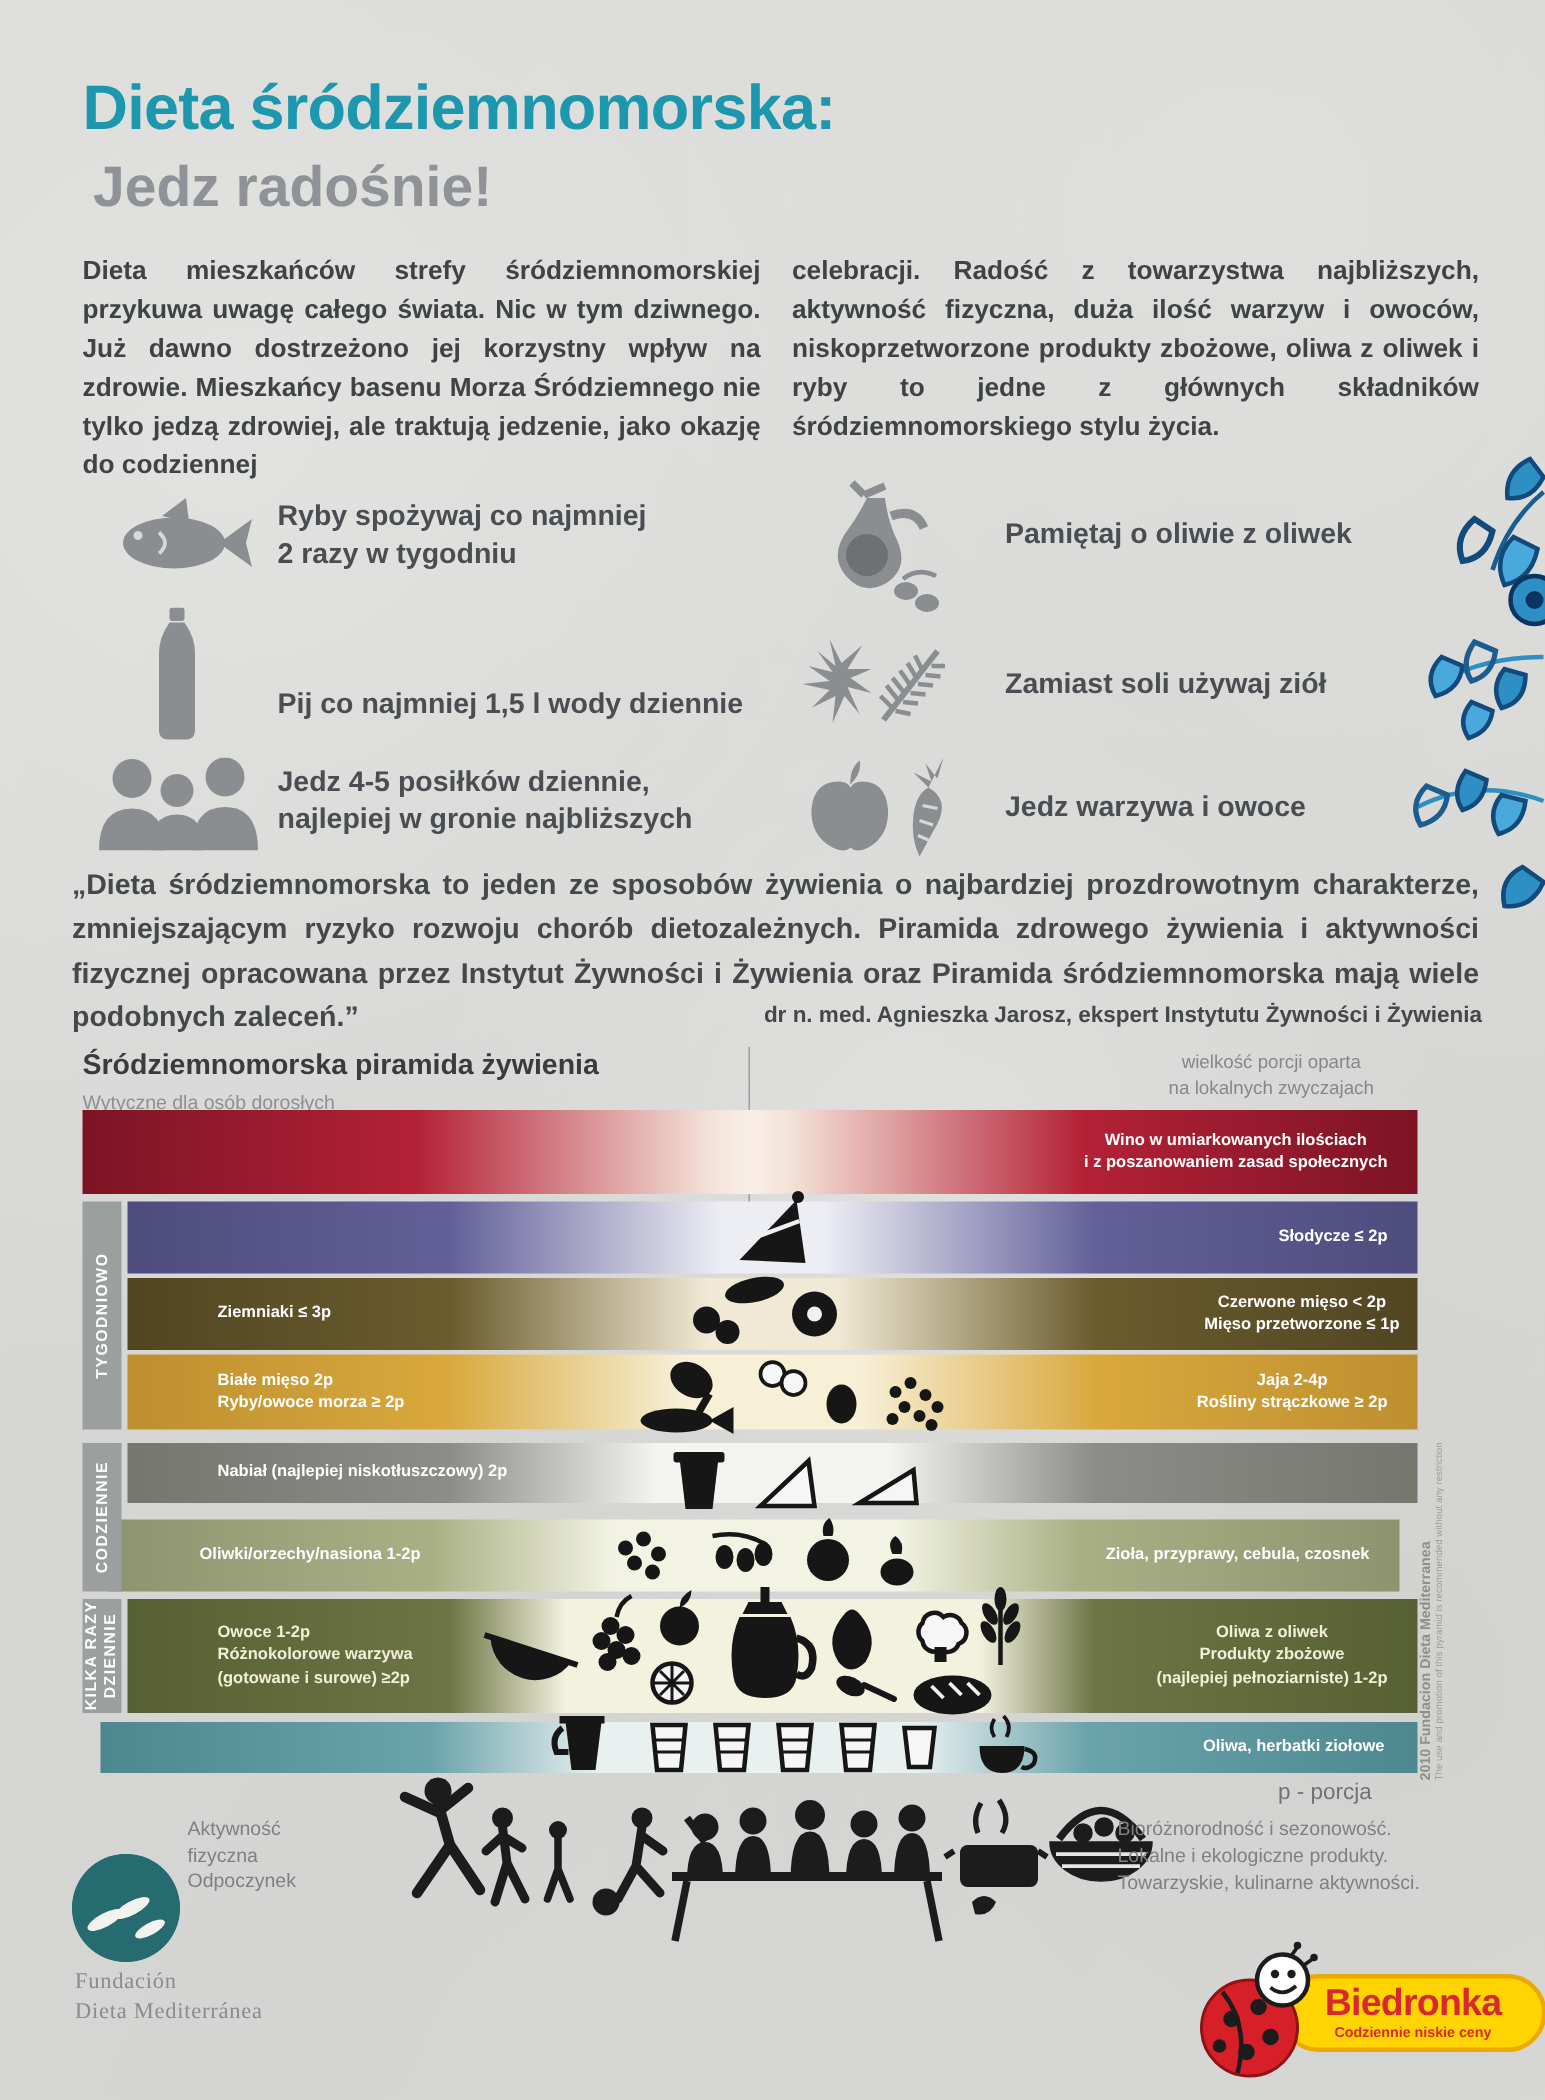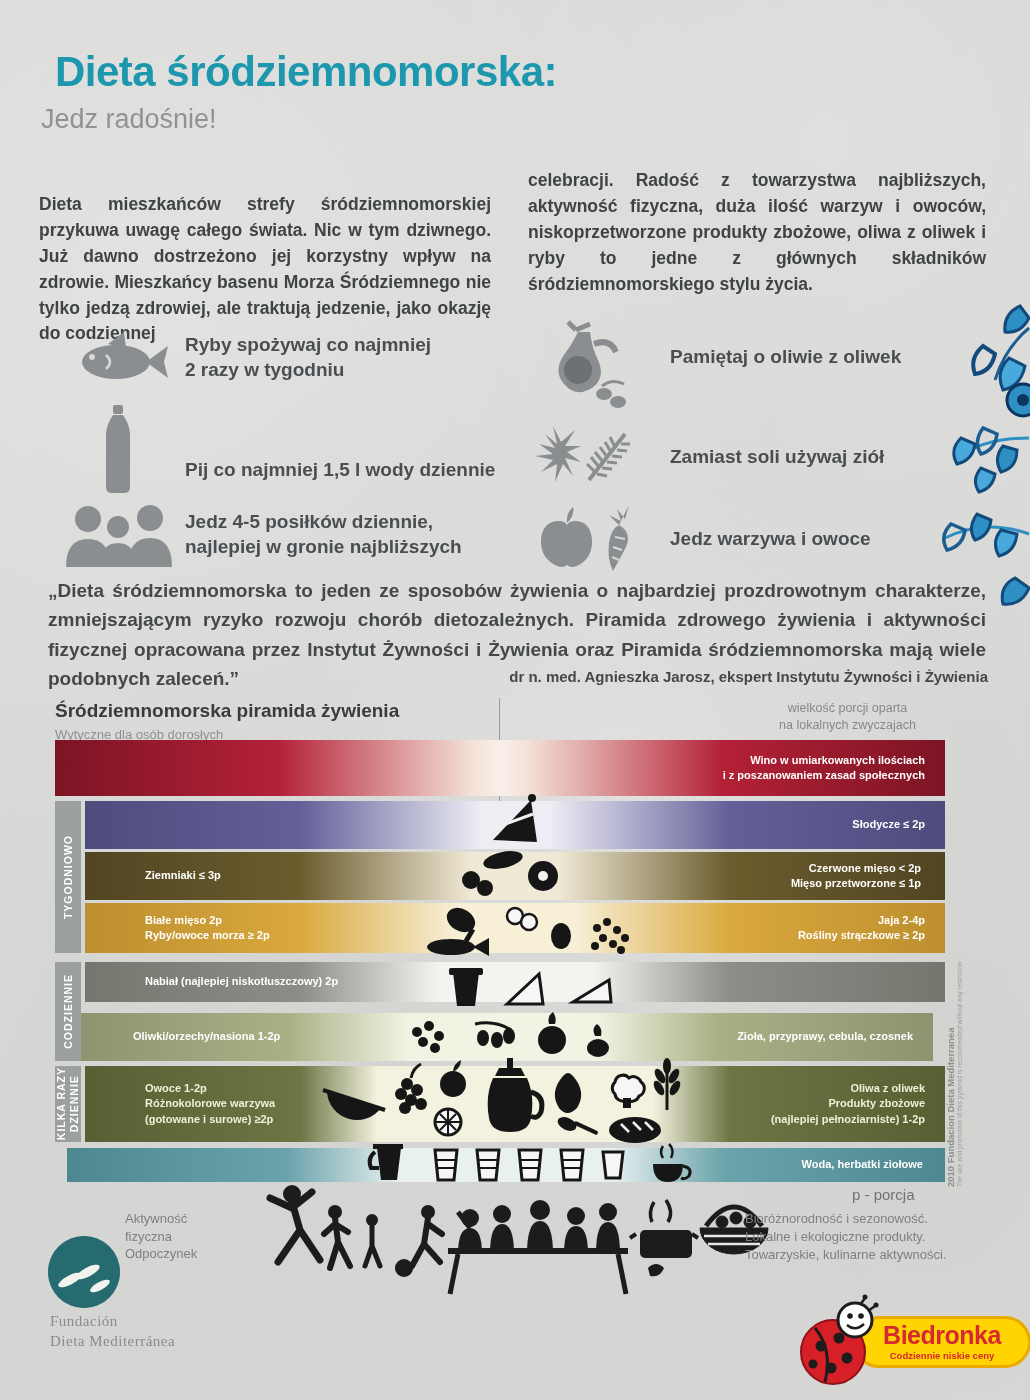--- a/index.html
+++ b/index.html
@@ -13,48 +13,48 @@
       radial-gradient(circle at 60% 55%, #e0e1df 0%, rgba(224,225,223,0) 35%),
       radial-gradient(circle at 90% 80%, #d2d3d1 0%, rgba(210,211,209,0) 45%),
       linear-gradient(115deg, #d9dad8 0%, #d4d5d3 50%, #dcdddb 100%);
     color:#3c4043;
   }
   .pre{white-space:pre-line;}
   .abs{position:absolute;}
 
   
   .title{left:55px;top:48px;font-size:42px;font-weight:700;color:#1d97ad;letter-spacing:-0.5px;}
-  .subtitle{left:41px;top:104px;font-size:27px;font-weight:400;color:#8f9296;}
+  .subtitle{left:62px;top:104px;font-size:38px;font-weight:700;color:#8f9296;}
 
   
   .intro-col{top:168px;font-size:17.5px;font-weight:700;line-height:1.48;text-align:justify;color:#3f4346;}
-  .intro-left{left:39px;width:452px;margin-top:24px;}
+  .intro-left{left:55px;width:452px;}
   .intro-right{left:528px;width:458px;}
 
   
   .tip-text{font-size:19px;font-weight:600;color:#4a4e52;line-height:1.3;}
   .tip-icon svg{display:block;}
 
   
   .quote{left:48px;top:576px;width:938px;font-size:19px;font-weight:700;color:#45484b;line-height:1.55;text-align:justify;}
   .quote-attr{right:42px;top:668px;font-size:15px;font-weight:700;color:#45484b;}
 
   
   .pyr-title{left:55px;top:700px;font-size:19px;font-weight:800;color:#393c3e;}
   .pyr-sub{left:55px;top:727px;font-size:13px;color:#8d9093;}
   .pyr-note{left:740px;top:700px;width:215px;font-size:12.5px;color:#85888b;text-align:center;line-height:1.35;}
 
   
   .pyramid{left:55px;top:740px;width:890px;height:444px;position:absolute;}
   .prow{position:absolute;display:flex;align-items:center;justify-content:space-between;box-sizing:border-box;}
   .prow .lbl{font-size:11px;font-weight:700;line-height:1.4;color:#fff;z-index:3;}
-  .prow .lbl.r{text-align:right;}
+  .prow .lbl.r{text-align:center;}
   .row-wine   {top:0;   height:56px;left:0;   width:890px;background:linear-gradient(90deg,#7c1424 0%,#b42136 25%,#f4e2d8 47%,#f9efe8 50%,#f4e2d8 53%,#b42136 75%,#7c1424 100%);padding:0 20px 0 70px;}
   .row-sweets {top:61px;height:48px;left:30px;width:860px;background:linear-gradient(90deg,#4e4b7d 0%,#636099 25%,#ededf4 46%,#ededf4 54%,#636099 75%,#4e4b7d 100%);padding:0 20px 0 60px;}
-  .row-redmeat{top:112px;height:48px;left:30px;width:860px;background:linear-gradient(90deg,#514522 0%,#6b5c2d 25%,#f0e9d5 45%,#f0e9d5 55%,#6b5c2d 75%,#514522 100%);padding:0 24px 0 60px;}
+  .row-redmeat{top:112px;height:48px;left:30px;width:860px;background:linear-gradient(90deg,#514522 0%,#6b5c2d 25%,#f0e9d5 45%,#f0e9d5 55%,#6b5c2d 75%,#514522 100%);padding:0 12px 0 60px;}
   .row-white  {top:163px;height:50px;left:30px;width:860px;background:linear-gradient(90deg,#bd8f2e 0%,#d9a93e 25%,#f7efd6 43%,#f7efd6 57%,#d9a93e 75%,#bd8f2e 100%);padding:0 20px 0 60px;}
   .row-dairy  {top:222px;height:40px;left:30px;width:860px;background:linear-gradient(90deg,#75766d 0%,#8c8d89 25%,#f3f3ef 41%,#f3f3ef 59%,#8c8d89 75%,#75766d 100%);padding:0 20px 0 60px;}
   .row-olive  {top:273px;height:48px;left:18px;width:860px;background:linear-gradient(90deg,#8d936f 0%,#aab085 25%,#f2f3e3 39%,#f2f3e3 61%,#aab085 75%,#8d936f 100%);padding:0 20px 0 60px;}
   .row-green  {top:326px;height:76px;left:30px;width:860px;background:linear-gradient(90deg,#576033 0%,#6d7545 25%,#f3f2df 34%,#f3f2df 66%,#6d7545 75%,#576033 100%);padding:0 20px 0 60px;}
   .row-water  {top:408px;height:34px;left:12px;width:878px;background:linear-gradient(90deg,#4d878f 0%,#6aa3ab 25%,#e9f0f0 38%,#e9f0f0 62%,#6aa3ab 75%,#4d878f 100%);padding:0 22px 0 70px;}
   .row-green .lbl{color:#f2efd7;}
   .side-strip{position:absolute;left:0;width:26px;background:#9ba09f;display:flex;align-items:center;justify-content:center;z-index:4;}
   .side-strip span{writing-mode:vertical-rl;transform:rotate(180deg);font-size:10.5px;font-weight:700;color:#fff;letter-spacing:1px;line-height:1.2;text-align:center;white-space:pre;}
   .strip-week{top:61px;height:152px;}
   .strip-day{top:222px;height:99px;}
@@ -272,21 +272,21 @@
     <div class="prow row-green">
       <span class="lbl pre">Owoce 1-2p
 Różnokolorowe warzywa
 (gotowane i surowe) ≥2p</span>
       <span class="lbl r pre">Oliwa z oliwek
 Produkty zbożowe
 (najlepiej pełnoziarniste) 1-2p</span>
     </div>
     <div class="prow row-water">
       <span class="lbl"></span>
-      <span class="lbl r">Woda, herbatki ziołowe</span>
+      <span class="lbl r">Oliwa, herbatki ziołowe</span>
     </div>
 
     <svg class="pyr-icons" viewBox="0 0 890 444">
       <g fill="#161616">
         <g>
           <path d="M438 100 L476 60 L482 102 Z"></path>
           <path d="M440 88 L478 74" stroke="#f0f0f0" stroke-width="3"></path>
           <circle cx="477" cy="58" r="4"></circle>
         </g>
         <g>

